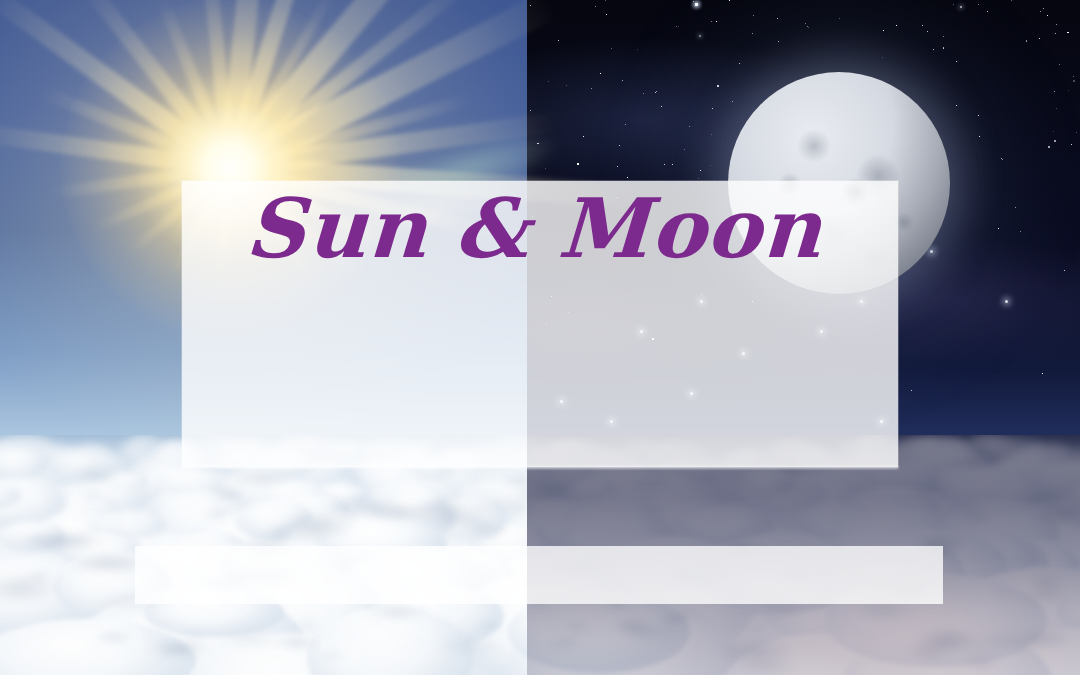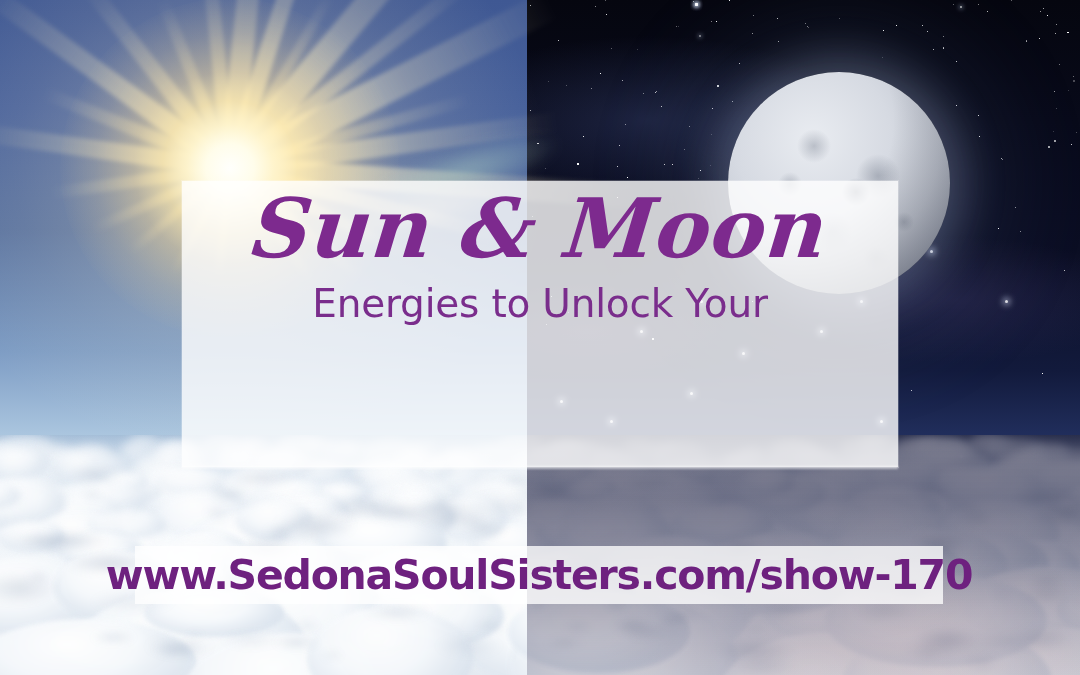--- a/index.html
+++ b/index.html
@@ -828,20 +828,18 @@
     <div id="clouddeck-warm"></div>
   </div>
 
   <div id="title-panel"></div>
   <div id="panel-seam"></div>
 
   <div id="title-block">
     <div id="script-title">Sun &amp; Moon</div>
 
     <div id="subtitle">
-      <span class="ln">Energies to Unlock Your</span>
     </div>
   </div>
 
   <div id="url-panel"></div>
-  <div id="url-text">www.SedonaSoulSisters.com/show-170</div>
 
 </div>
 
 </body></html>

